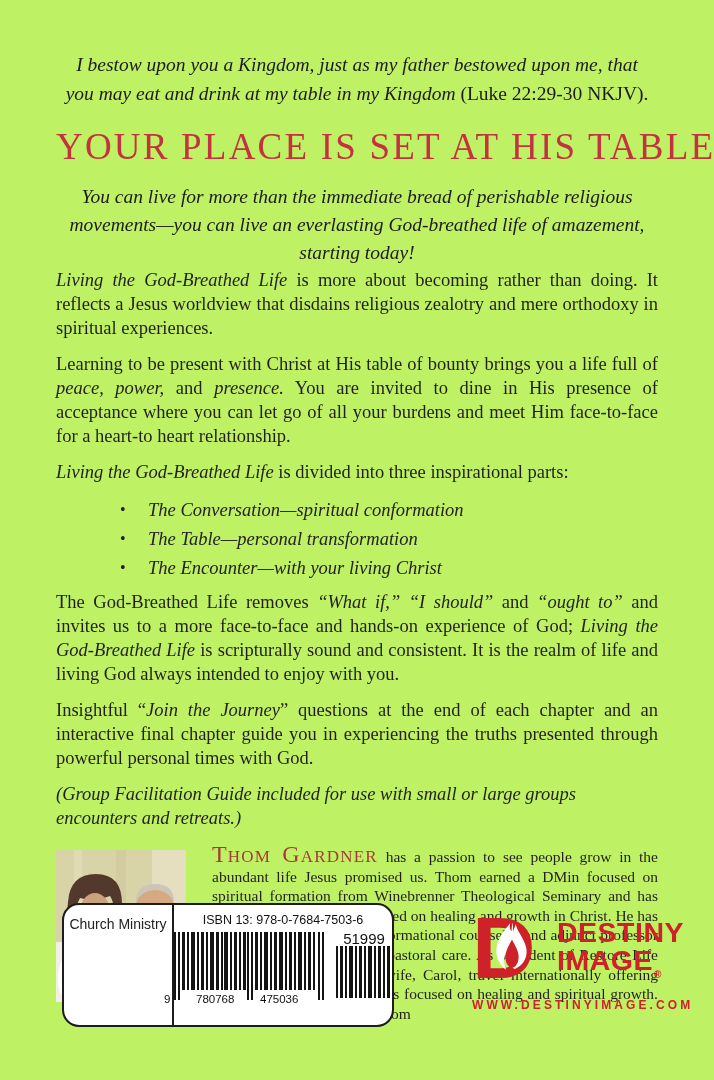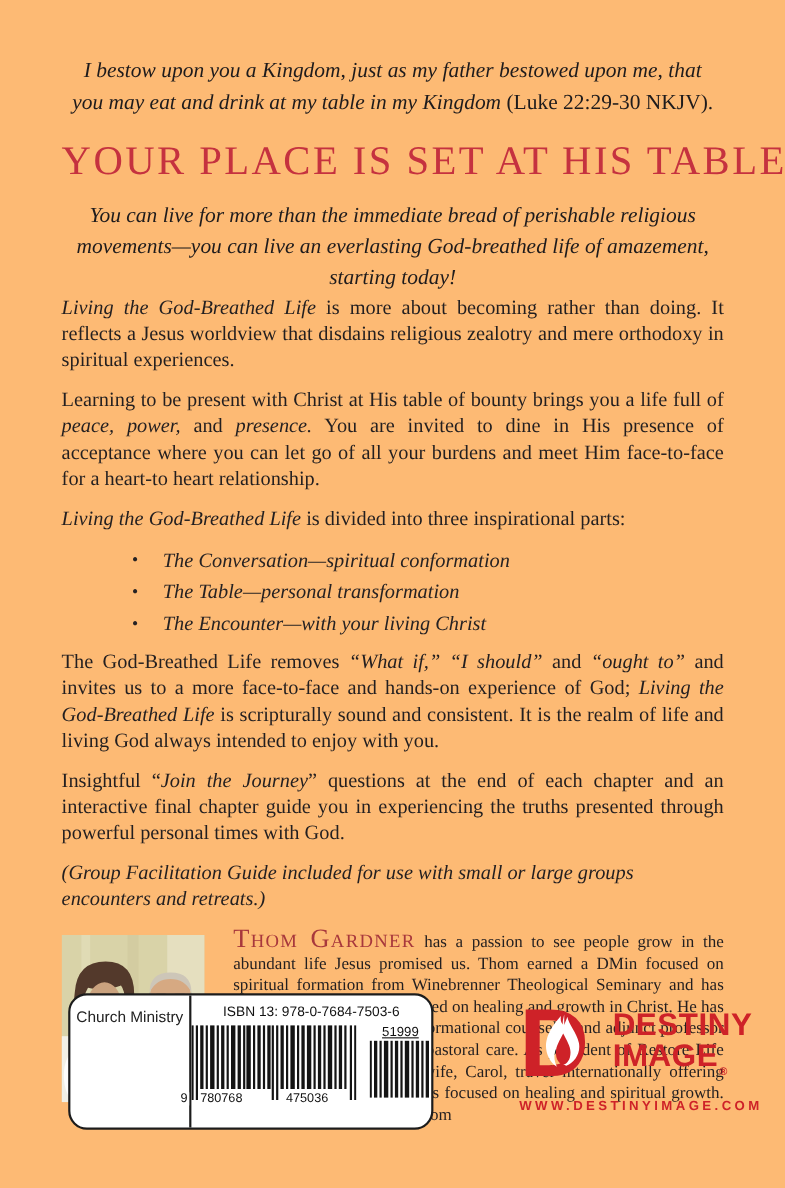--- a/index.html
+++ b/index.html
@@ -1,18 +1,18 @@
 <!DOCTYPE html>
 <html><head>
 <meta charset="utf-8">
 <style>
   html,body{margin:0;padding:0;background:#e9e9e9;}
   .page{
     width:714px;height:1080px;position:relative;margin:0 auto;
-    background:#fdba74;overflow:hidden;
+    background:#bef264;overflow:hidden;
     font-family:"Liberation Serif", serif;color:#262223;
   }
   .content{padding:0 56px;}
   
   .quote{
     padding-top:50px;text-align:center;
     font-size:19.5px;line-height:29px;color:#1e1b1c;
     margin:0 6px;
   }
   .quote i{font-style:italic;}
@@ -80,24 +80,24 @@
   }
   .isbn{margin-top:8px;font-size:12.5px;color:#111;}
   .codes{display:flex;align-items:flex-start;margin-top:5px;}
   .ean{position:relative;width:150px;height:82px;}
   .ean svg{display:block;}
   .ean-digits span{
     position:absolute;font-size:11.5px;color:#111;background:#fff;
     bottom:9px;line-height:12px;padding:0 2px;
   }
   .ean-digits .d0{left:-12px;}
-  .ean-digits .d1{left:6px;}
+  .ean-digits .d1{left:20px;}
   .ean-digits .d2{left:84px;}
   .addon{margin-left:12px;display:flex;flex-direction:column;align-items:center;}
-  .addon-num{font-size:12px;color:#111;line-height:13px;text-decoration:underline;}
+  .addon-num{font-size:15px;color:#111;line-height:13px;}
   .addon svg{display:block;margin-top:1px;}
   
   .publisher{
     position:absolute;right:8px;top:13px;width:212px;
     font-family:Liberation Sans, sans-serif;color:#CE2228;
   }
   .logo-row{display:flex;align-items:flex-start;}
   .logo-d{
     position:relative;width:80px;height:66px;
     font-weight:bold;font-size:88px;line-height:64px;color:#CE2228;

